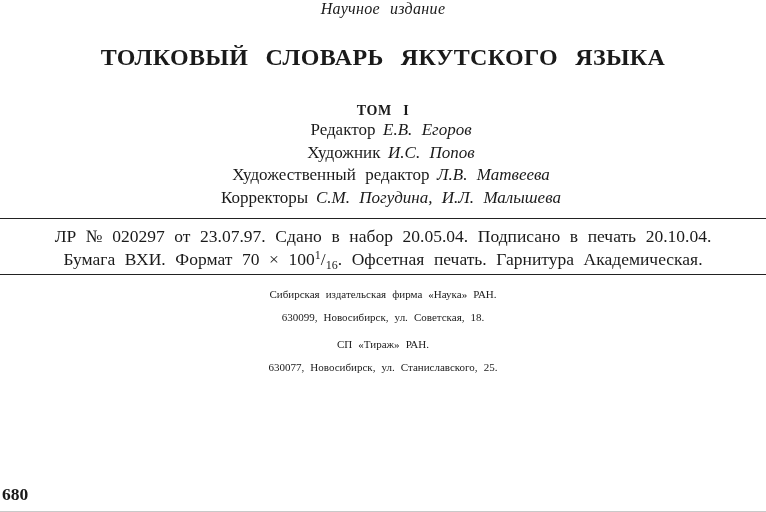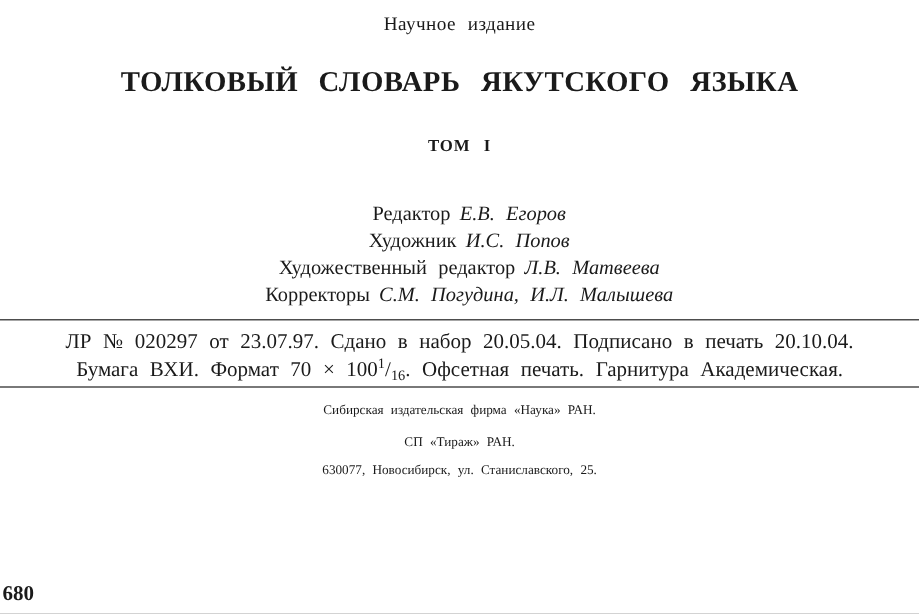--- a/index.html
+++ b/index.html
@@ -14,41 +14,41 @@
     background: #ffffff;
     color: #1a1a1a;
     font-family: "Liberation Serif", "DejaVu Serif", serif;
     overflow: hidden;
     border-bottom: 1px solid #c9c9c9;
     box-sizing: border-box;
   }
   .centered { text-align: center; }
 
   .edition-note {
-    padding-top: 12px;
+    padding-top: 0;
     font-size: 16px;
     word-spacing: 0.35em;
     letter-spacing: 0.02em;
+    font-style: italic;
   }
   .book-title {
     margin: 26px 0 0 0;
     font-size: 24px;
     font-weight: bold;
     word-spacing: 0.45em;
     letter-spacing: 0.015em;
   }
   .volume {
     margin-top: 32px;
     font-size: 14px;
     font-weight: bold;
     word-spacing: 0.5em;
     letter-spacing: 0.05em;
   }
   .staff {
-    margin-top: 36px;
     font-size: 17px;
     line-height: 22.5px;
     word-spacing: 0.3em;
     padding-left: 16px;
   }
   .staff .role { font-style: normal; }
   .staff .name {
     font-style: italic;
     margin-left: 0.45em;
   }
@@ -121,19 +121,20 @@
 
   <div class="imprint centered">
     <div class="imprint-line">ЛР  №  020297  от  23.07.97.  Сдано  в  набор  20.05.04.  Подписано  в  печать  20.10.04.</div>
     <div class="imprint-line"><span>Бумага  ВХИ.  Формат  70 × 100</span><sup>1</sup><span class="frac-slash">/</span><sub>16</sub><span>.  Офсетная  печать.  Гарнитура  Академическая.</span></div>
   </div>
 
   <div class="rule rule-bottom"></div>
 
   <div class="publisher centered">
     <div>Сибирская  издательская  фирма  «Наука»  РАН.</div>
+    <div>630099,  Новосибирск,  ул. Советская,  18.</div>
     <div class="pub-gap">СП  «Тираж»  РАН.</div>
     <div>630077,  Новосибирск,  ул. Станиславского,  25.</div>
   </div>
 
   <div class="page-number">680</div>
 
 </div>
 
 </body></html>

